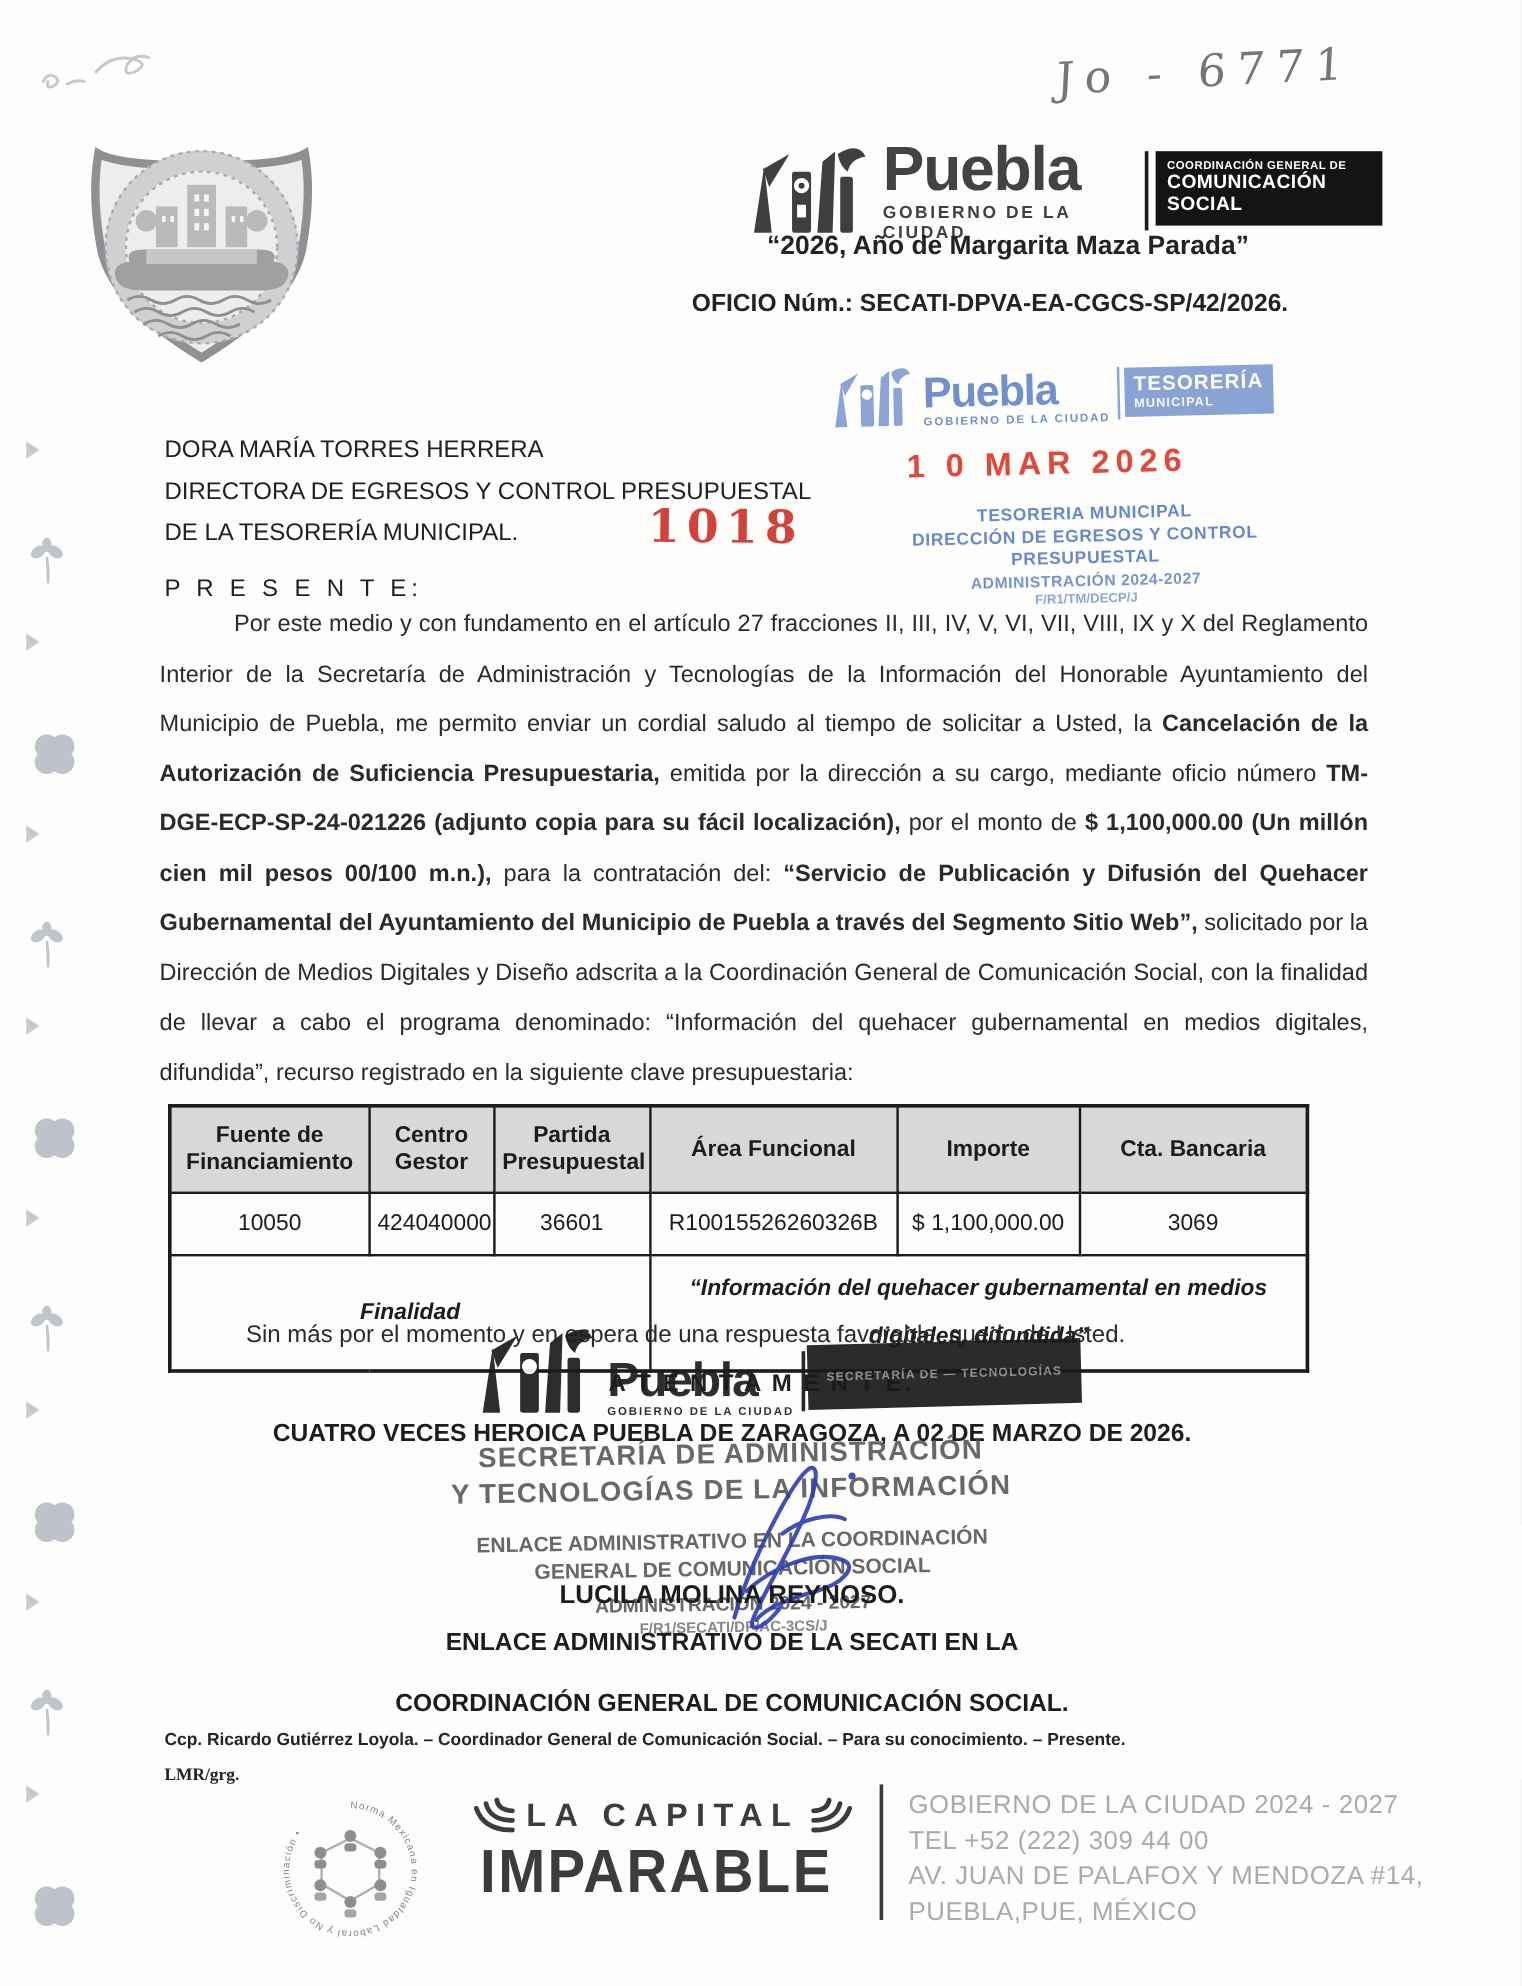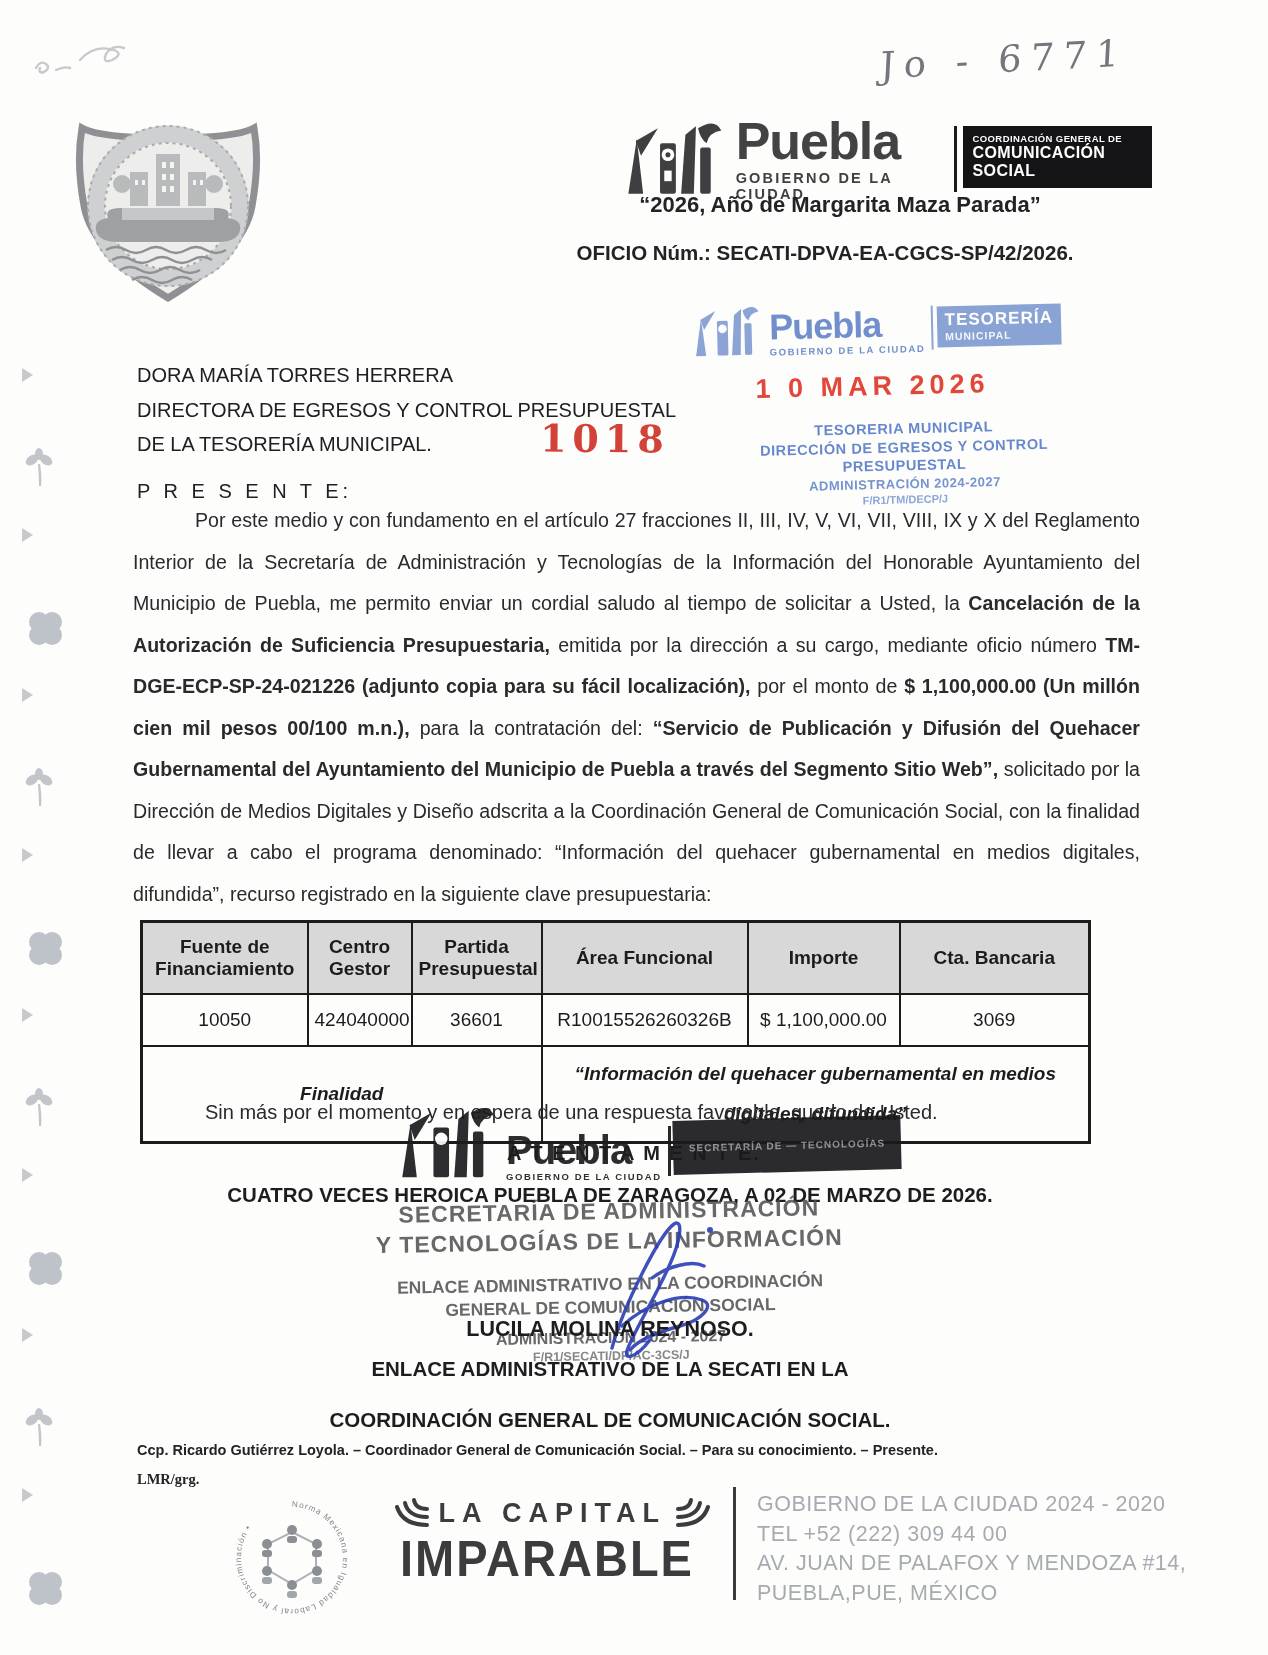--- a/index.html
+++ b/index.html
@@ -443,19 +443,19 @@
           <path d="M34,20 C22,20 14,15 12,6"></path>
           <path d="M34,12 C27,12 22,9 21,3"></path>
         </g>
       </svg>
     </div>
     <div class="capital-bottom">IMPARABLE</div>
   </div>
 
   <div class="footer-divider"></div>
   <div class="contact" id="contact-lines">
-      <div>GOBIERNO DE LA CIUDAD 2024 - 2020</div>
+      <div>GOBIERNO DE LA CIUDAD 2024 - 2027</div>
       <div>TEL +52 (222) 309 44 00</div>
       <div>AV. JUAN DE PALAFOX Y MENDOZA #14,</div>
       <div>PUEBLA,PUE, MÉXICO</div>
     </div>
 
 </div>
 
 </body></html>

